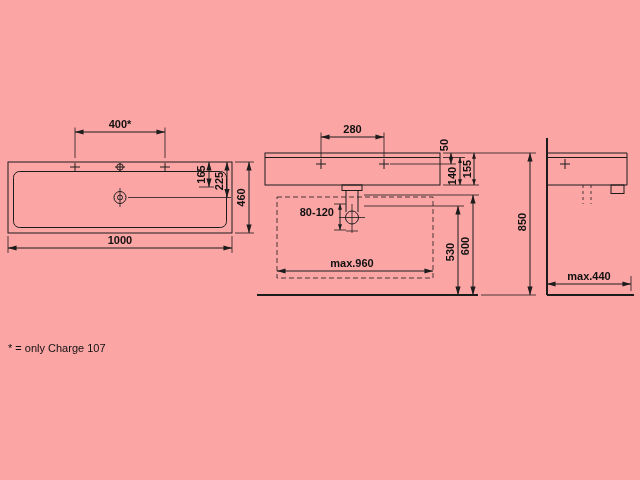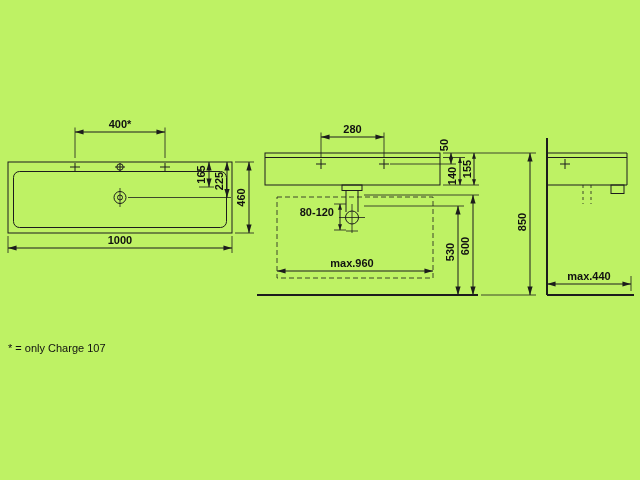--- a/index.html
+++ b/index.html
@@ -1,19 +1,19 @@
 <!DOCTYPE html>
 <html><head>
 <meta charset="utf-8">
 <style>
   html,body{margin:0;padding:0;background:#e8e8e8;}
   .canvas{
     position:relative;
     width:640px;height:480px;
-    background:#bef264;
+    background:#fca5a5;
     font-family:"Liberation Sans", sans-serif;
     overflow:hidden;
   }
   svg{display:block;}
   .ln{stroke:#1c1c1c;stroke-width:1;fill:none;}
   .thin{stroke:#1c1c1c;stroke-width:0.8;fill:none;}
   .thick{stroke:#1c1c1c;stroke-width:2;fill:none;}
   .dash{stroke-dasharray:5 3;}
   .dash2{stroke-dasharray:3 3;}
   text.dim{

